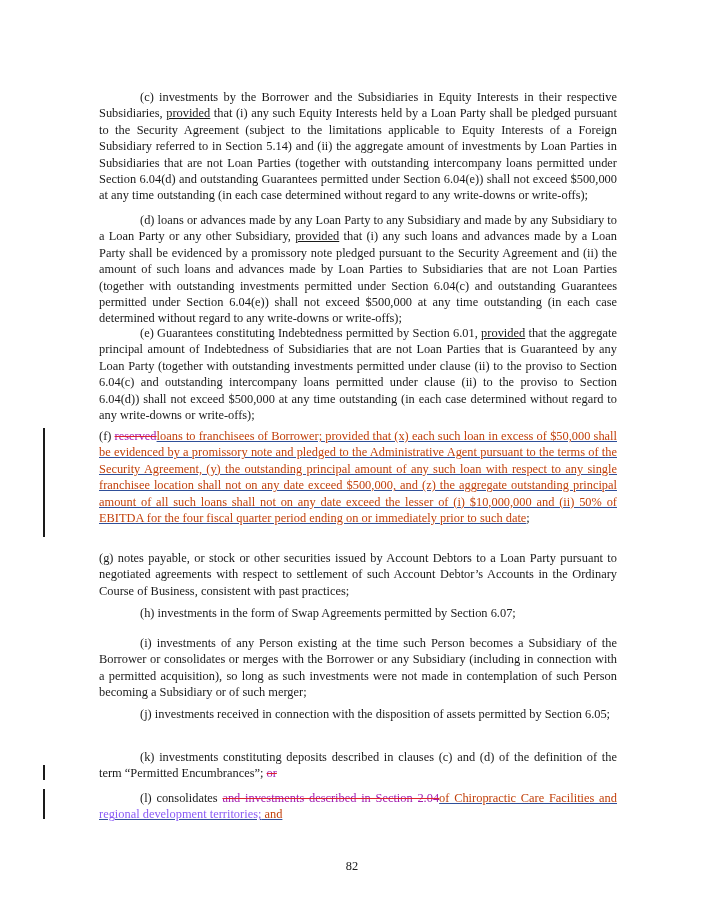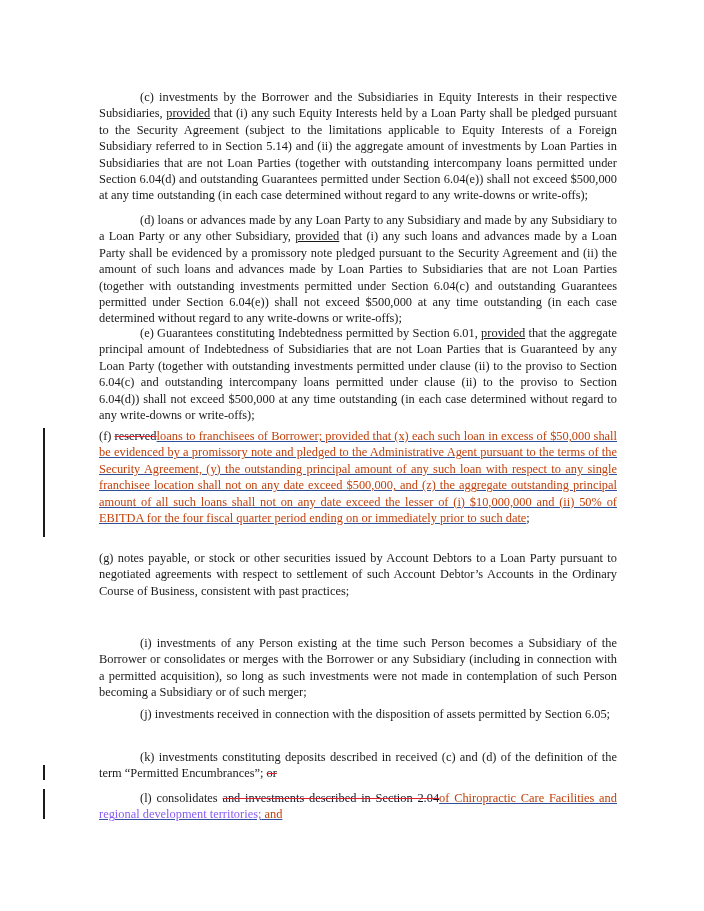--- a/index.html
+++ b/index.html
@@ -10,21 +10,21 @@
     font-size: 12.4px; line-height: 16.4px;
   }
   .para {
     position: absolute; left: 99px; width: 518px;
     text-align: justify; text-align-last: left;
   }
   .indent { text-indent: 41px; }
   .ul { text-decoration: underline; }
   .ins { color: #c2410c; text-decoration: underline; text-decoration-color: #2f4f9a; }
   .ins2 { color: #8b5cf6; text-decoration: underline; text-decoration-color: #2f4f9a; }
-  .del { color: #0f172a; text-decoration: line-through; text-decoration-color: #e0232b; }
+  .del { color: #a21caf; text-decoration: line-through; text-decoration-color: #e0232b; }
   .bar { position: absolute; left: 43px; width: 2px; background: #1a1a1a; }
   .pagenum { position: absolute; left: 0; width: 704px; top: 858px; text-align: center; }
 </style>
 </head>
 <body>
 
 <div class="page">
 
   <div class="para indent" style="top:89px;">
     <span>(c) investments by the Borrower and the Subsidiaries in Equity Interests in their respective Subsidiaries, </span><span class="ul">provided</span><span> that (i) any such Equity Interests held by a Loan Party shall be pledged pursuant to the Security Agreement (subject to the limitations applicable to Equity Interests of a Foreign Subsidiary referred to in Section 5.14) and (ii) the aggregate amount of investments by Loan Parties in Subsidiaries that are not Loan Parties (together with outstanding intercompany loans permitted under Section 6.04(d) and outstanding Guarantees permitted under Section 6.04(e)) shall not exceed $500,000 at any time outstanding (in each case determined without regard to any write-downs or write-offs);</span>
@@ -40,32 +40,36 @@
 
   <div class="bar" style="top:428px; height:109px;"></div>
   <div class="para" style="top:428px;">
     <span>(f) </span><span class="del">reserved</span><span class="ins">loans to franchisees of Borrower; provided that (x) each such loan in excess of $50,000 shall be evidenced by a promissory note and pledged to the Administrative Agent pursuant to the terms of the Security Agreement, (y) the outstanding principal amount of any such loan with respect to any single franchisee location shall not on any date exceed $500,000, and (z) the aggregate outstanding principal amount of all such loans shall not on any date exceed the lesser of (i) $10,000,000 and (ii) 50% of EBITDA for the four fiscal quarter period ending on or immediately prior to such date</span><span>;</span>
   </div>
 
   <div class="para" style="top:550px;">
     <span>(g) notes payable, or stock or other securities issued by Account Debtors to a Loan Party pursuant to negotiated agreements with respect to settlement of such Account Debtor’s Accounts in the Ordinary Course of Business, consistent with past practices;</span>
   </div>
 
+  <div class="para indent" style="top:605px;">
+    <span>(h)  investments in the form of Swap Agreements permitted by Section 6.07;</span>
+  </div>
 
   <div class="para indent" style="top:635px;">
     <span>(i)  investments of any Person existing at the time such Person becomes a Subsidiary of the Borrower or consolidates or merges with the Borrower or any Subsidiary (including in connection with a permitted acquisition), so long as such investments were not made in contemplation of such Person becoming a Subsidiary or of such merger;</span>
   </div>
 
   <div class="para indent" style="top:706px;">
     <span>(j)  investments received in connection with the disposition of assets permitted by Section 6.05;</span>
   </div>
 
   <div class="bar" style="top:765px; height:15px;"></div>
   <div class="para indent" style="top:749px;">
-    <span>(k)  investments constituting deposits described in received (c) and (d) of the definition of the term “Permitted Encumbrances”; </span><span class="del">or</span>
+    <span>(k)  investments constituting deposits described in clauses (c) and (d) of the definition of the term “Permitted Encumbrances”; </span><span class="del">or</span>
   </div>
 
   <div class="bar" style="top:789px; height:30px;"></div>
   <div class="para indent" style="top:790px;">
     <span>(l)  consolidates </span><span class="del">and investments described in Section 2.04</span><span class="ins">of Chiropractic Care Facilities and </span><span class="ins2">regional development territories;</span><span class="ins"> and</span>
   </div>
 
+  <div class="pagenum">82</div>
 </div>
 
 </body></html>

